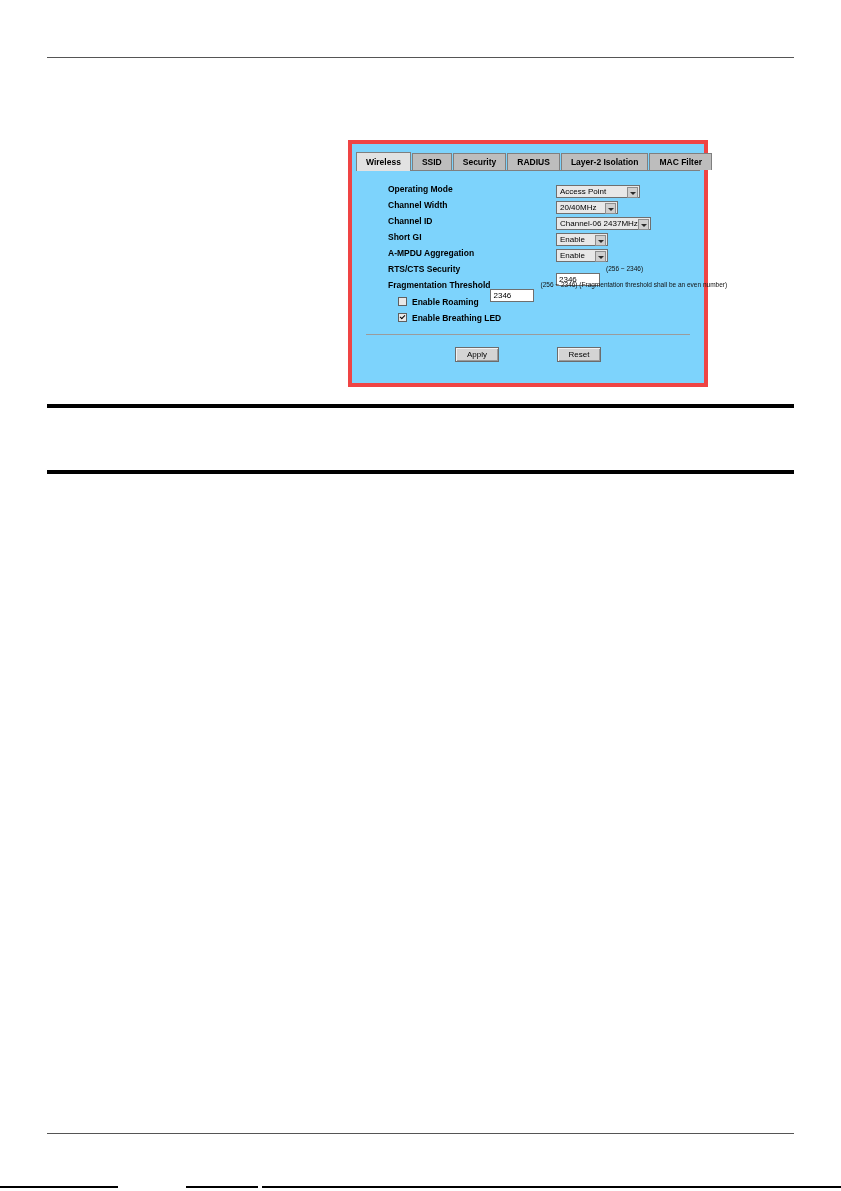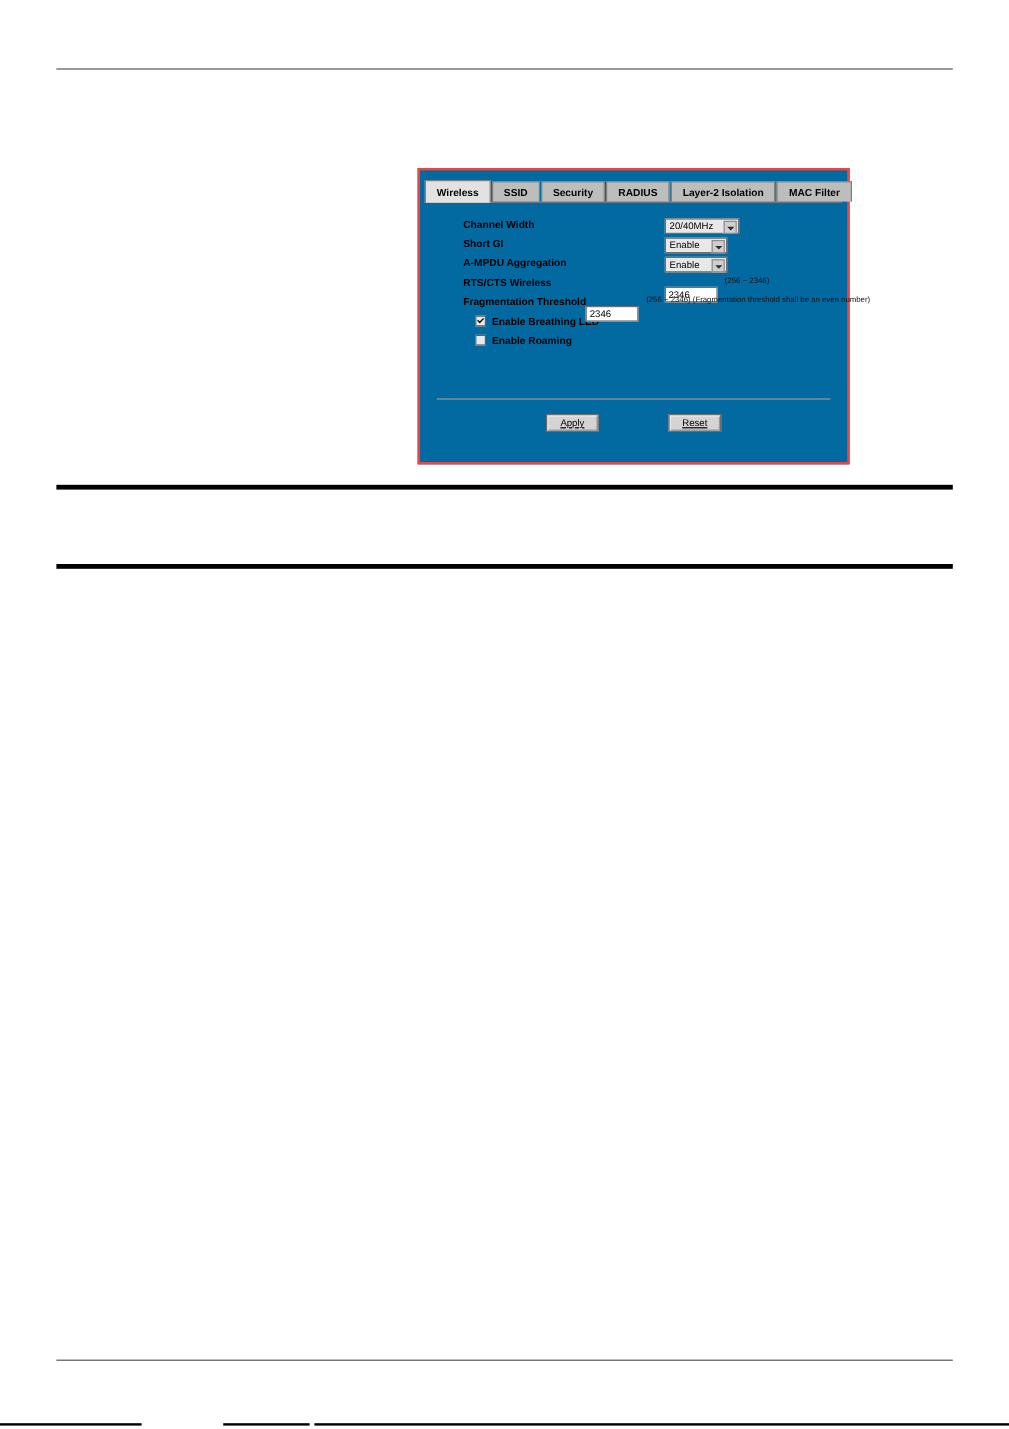--- a/index.html
+++ b/index.html
@@ -71,22 +71,22 @@
     background: #000;
   }
 
   
   .panel {
     position: absolute;
     left: 348px;
     top: 140px;
     width: 360px;
     height: 247px;
-    background: #0369a1;
-    border: 2px solid #ef4444;
+    background: #7dd3fc;
+    border: 4px solid #ef4444;
     box-sizing: border-box;
   }
 
   
   .tabbar {
     position: relative;
     height: 20px;
     margin: 6px 4px 0 4px;
     border-bottom: 1px solid #7f7f7f;
     display: flex;
@@ -248,21 +248,20 @@
   }
 
   .buttons {
     position: absolute;
     left: 0;
     right: 0;
     top: 176px;
     display: flex;
     justify-content: center;
     gap: 58px;
-    text-decoration: underline;
   }
   .btn {
     width: 44px;
     height: 15px;
     background: #d4d4d4;
     border: 1px solid #6c6c6c;
     box-shadow: inset 1px 1px 0 #f2f2f2, inset -1px -1px 0 #9a9a9a;
     font-size: 8px;
     line-height: 13px;
     text-align: center;
@@ -288,32 +287,50 @@
     <div class="tab">SSID</div>
     <div class="tab">Security</div>
     <div class="tab">RADIUS</div>
     <div class="tab">Layer-2 Isolation</div>
     <div class="tab">MAC Filter</div>
     <div class="tab-spacer"></div>
   </div>
 
   <div class="form-body">
 
+    <div class="row">
+      <div class="row-label">Operating Mode</div>
+      <div class="ctrl">
+        <div class="select" style="width:84px">
+          <span>Access Point</span>
+          <span class="arrowbox"></span>
+        </div>
+      </div>
+    </div>
 
 
     <div class="row">
       <div class="row-label">Channel Width</div>
       <div class="ctrl">
         <div class="select" style="width:62px">
           <span>20/40MHz</span>
           <span class="arrowbox"></span>
         </div>
       </div>
     </div>
 
+    <div class="row">
+      <div class="row-label">Channel ID</div>
+      <div class="ctrl">
+        <div class="select" style="width:95px">
+          <span>Channel-06 2437MHz</span>
+          <span class="arrowbox"></span>
+        </div>
+      </div>
+    </div>
 
     <div class="row">
       <div class="row-label">Short GI</div>
       <div class="ctrl">
         <div class="select" style="width:52px">
           <span>Enable</span>
           <span class="arrowbox"></span>
         </div>
       </div>
     </div>
@@ -322,45 +339,45 @@
       <div class="row-label">A-MPDU Aggregation</div>
       <div class="ctrl">
         <div class="select" style="width:52px">
           <span>Enable</span>
           <span class="arrowbox"></span>
         </div>
       </div>
     </div>
 
     <div class="row">
-      <div class="row-label">RTS/CTS Wireless</div>
+      <div class="row-label">RTS/CTS Security</div>
       <div class="ctrl" style="display:flex;align-items:center;">
         <div class="textinput">2346</div>
         <div class="hint">(256 ~ 2346)</div>
       </div>
     </div>
 
     <div class="row">
       <div class="row-label">Fragmentation Threshold</div>
       <div class="ctrl" style="display:flex;align-items:center;">
         <div class="textinput">2346</div>
         <div class="hint">(256 ~ 2346) (Fragmentation threshold shall be an even number)</div>
       </div>
     </div>
 
 
 
     <div class="check-row">
+      <span class="checkbox"></span>
+      <span class="check-label">Enable Roaming</span>
+    </div>
+
+    <div class="check-row">
       <span class="checkbox checked"></span>
       <span class="check-label">Enable Breathing LED</span>
-    </div>
-
-    <div class="check-row">
-      <span class="checkbox"></span>
-      <span class="check-label">Enable Roaming</span>
     </div>
 
     <div class="divider"></div>
 
     <div class="buttons">
       <div class="btn">Apply</div>
       <div class="btn">Reset</div>
     </div>
 
   </div>

